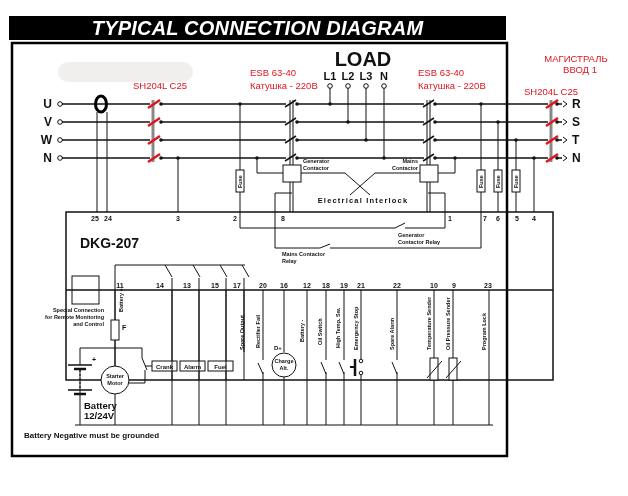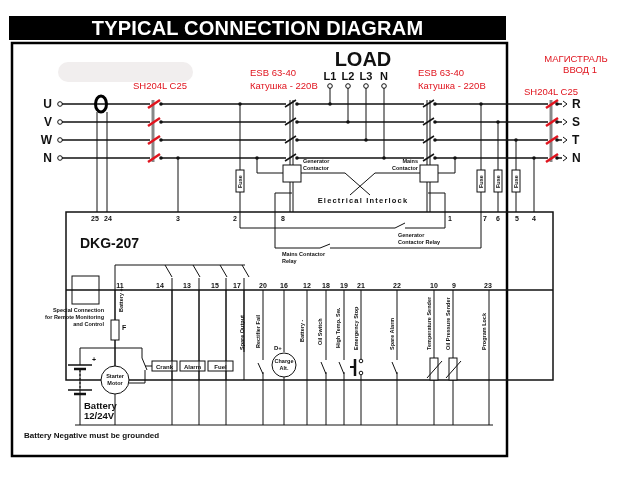--- a/index.html
+++ b/index.html
@@ -1,18 +1,18 @@
 <!DOCTYPE html>
 <html><head>
 <meta charset="utf-8">
 <style>
   html,body{margin:0;padding:0;background:#fff;}
   body{width:628px;height:496px;position:relative;overflow:hidden;font-family:"Liberation Sans",sans-serif;}
   .title-bar{position:absolute;left:9px;top:16px;width:497px;height:24px;background:#000;color:#fff;
-    font-family:"Liberation Sans",sans-serif;font-weight:bold;font-size:20px;line-height:24px;text-align:center;letter-spacing:0.2px;}
+    font-family:"Liberation Sans",sans-serif;font-weight:bold;font-size:20px;line-height:24px;text-align:center;letter-spacing:0.2px;font-style:italic;}
   svg{position:absolute;left:0;top:0;}
   .lbl{font-family:"Liberation Sans",sans-serif;fill:#111;}
   .red{font-family:"Liberation Sans",sans-serif;fill:#e0141e;font-size:9.5px;}
   .w{stroke:#111;stroke-width:1.5;fill:none;}
   .wt{stroke:#111;stroke-width:1;fill:none;}
   .box{stroke:#111;stroke-width:1;fill:#fff;}
 </style>
 </head>
 <body>
 

